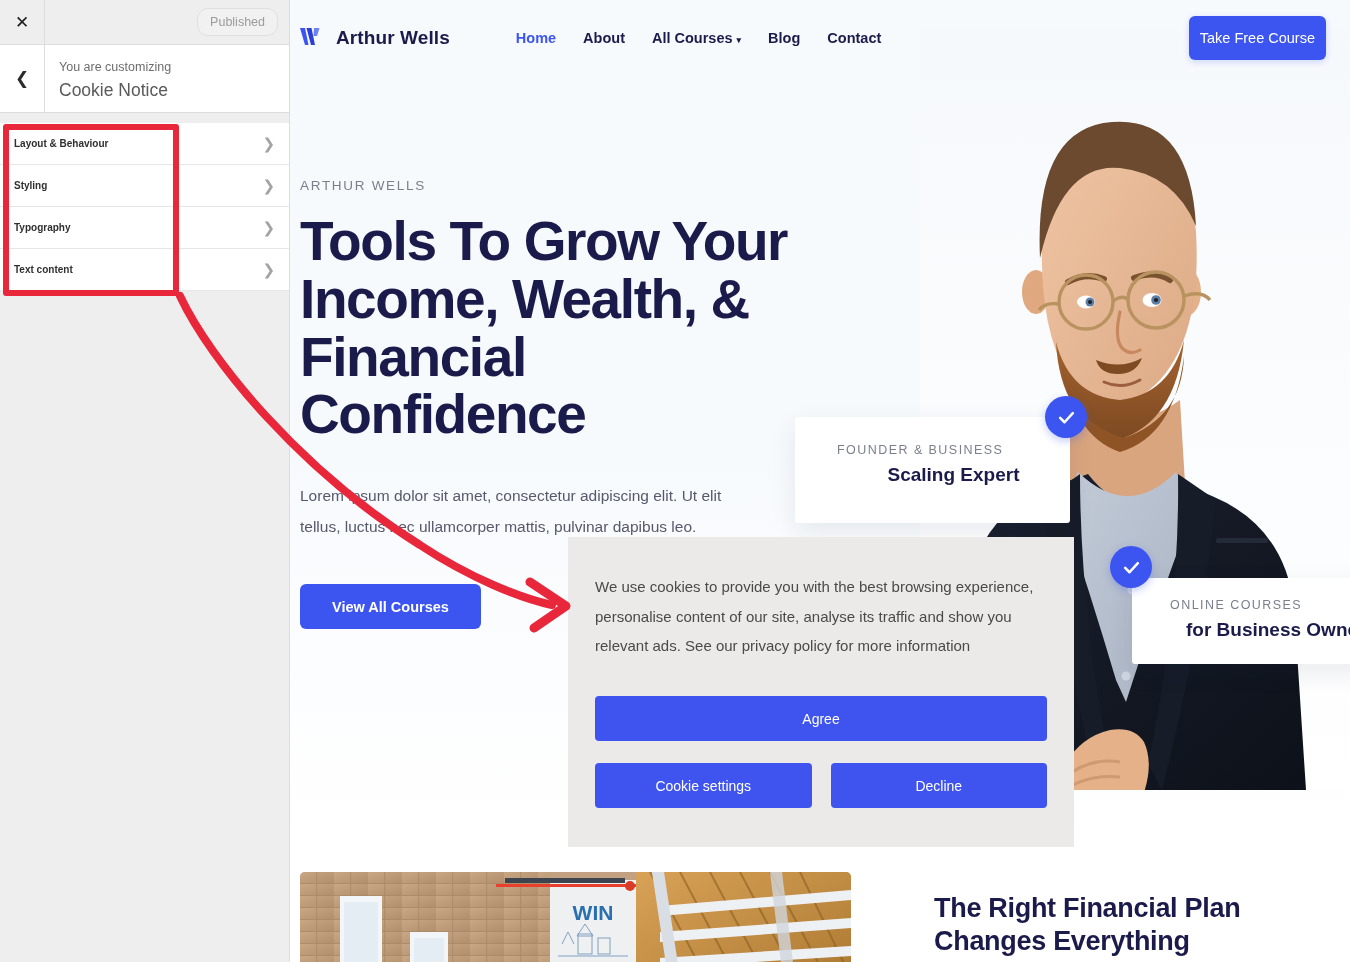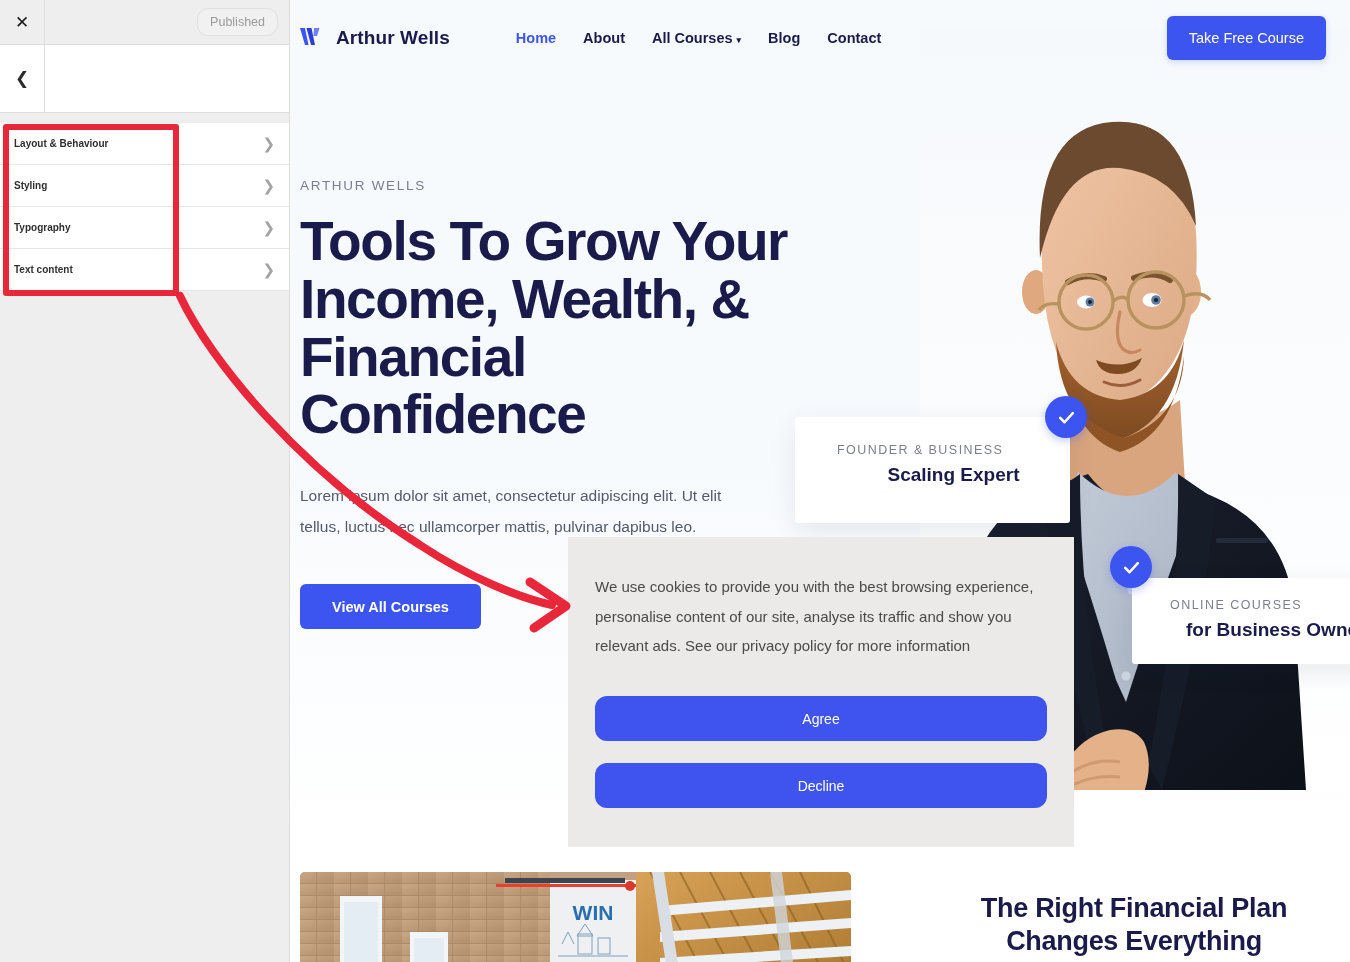--- a/index.html
+++ b/index.html
@@ -96,21 +96,21 @@
   .brand { display: flex; align-items: center; gap: 10px; }
   .brand-logo { width: 26px; height: 22px; display: block; }
   .brand-name { font-size: 19px; font-weight: bold; color: #1b1b4b; letter-spacing: .1px; }
   .nav-links { display: flex; align-items: center; gap: 27px; margin-left: 66px; }
   .nav-link { font-size: 14.5px; font-weight: bold; color: #1b1b4b; cursor: pointer; white-space: nowrap; }
   .nav-link.active { color: #3c55f0; }
   .nav-caret { font-size: 9px; margin-left: 4px; color: #1b1b4b; }
   .nav-cta {
     position: absolute; right: 24px; top: 16px;
     background: #3c55f0; color: #fff; border: none;
-    border-radius: 6px; padding: 0 22px; height: 44px;
+    border-radius: 6px; padding: 0 11px; height: 44px;
     font-size: 14.5px; font-family: inherit; cursor: pointer;
     box-shadow: 0 2px 7px rgba(60,85,240,.22);
   }
 
   
   .hero-copy { position: absolute; left: 10px; top: 178px; width: 500px; z-index: 5; }
   .hero-eyebrow {
     font-size: 13.5px; letter-spacing: 1.7px; color: #7b7f8c;
     text-transform: uppercase; margin-bottom: 20px;
   }
@@ -165,37 +165,37 @@
     background: #eceae8;
     z-index: 10;
     padding: 35px 27px 0 27px;
   }
   .cookie-text {
     font-size: 15px; line-height: 1.98; color: #4a4a4a;
   }
   .cookie-btn {
     display: block; width: 100%; border: none; color: #ffffff;
     background: #3f54ef; font-family: inherit; font-size: 14px;
-    height: 45px; cursor: pointer; border-radius: 12px;
+    height: 45px; cursor: pointer; border-radius: 4px;
   }
   #btn-agree { margin-top: 35px; }
   .cookie-row { display: flex; gap: 19px; margin-top: 22px; }
   .cookie-row .cookie-btn { width: auto; flex: 1; }
 
   
   .lower { position: relative; width: 1060px; height: 132px; background: #ffffff; }
   .office-photo {
     position: absolute; left: 10px; top: 42px; width: 551px; height: 132px;
     border-radius: 5px 5px 0 0; overflow: hidden;
   }
   .office-photo svg { display: block; width: 551px; height: 132px; }
   .lower-title {
     position: absolute; left: 644px; top: 62px; width: 400px;
     font-size: 27px; line-height: 1.22; font-weight: bold;
-    color: #1b1b4b; letter-spacing: -.3px; text-align: center;
+    color: #1b1b4b; letter-spacing: -.3px;
   }
 
   
   #annotation-arrow {
     position: absolute; left: 0; top: 0; width: 1350px; height: 962px;
     z-index: 50; pointer-events: none;
   }
 </style>
 </head>
 <body>
@@ -205,20 +205,24 @@
   <div id="customizer">
 
     <div class="cz-topbar">
       <div class="cz-close">✕</div>
       <div class="cz-topbar-spacer"></div>
       <div class="cz-published">Published</div>
     </div>
 
     <div class="cz-header">
       <div class="cz-back">❮</div>
+      <div class="cz-header-text">
+        <div class="cz-eyebrow">You are customizing</div>
+        <div class="cz-title">Cookie Notice</div>
+      </div>
     </div>
 
     <div class="cz-gap"></div>
 
     <div class="cz-list">
       <div class="cz-item">
         <span class="cz-item-label">Layout &amp; Behaviour</span>
         <span class="cz-chev">❯</span>
       </div>
       <div class="cz-item">
@@ -373,20 +377,21 @@
       </div>
       <div class="fcard" id="card-courses">
         <div class="fcard-eyebrow">ONLINE COURSES</div>
         <div class="fcard-title">for Business Owners</div>
       </div>
 
       <div id="cookie-dialog">
         <div class="cookie-text">We use cookies to provide you with the best browsing experience, personalise content of our site, analyse its traffic and show you relevant ads. See our privacy policy for more information</div>
         <button class="cookie-btn" id="btn-agree">Agree</button>
         <div class="cookie-row">
+          <button class="cookie-btn">Cookie settings</button>
           <button class="cookie-btn">Decline</button>
         </div>
       </div>
     </div>
 
     <div class="lower">
       <div class="office-photo">
         <svg viewBox="0 0 551 132" preserveAspectRatio="none">
           <defs>
             <linearGradient id="brickG" x1="0" y1="0" x2="1" y2="1">

